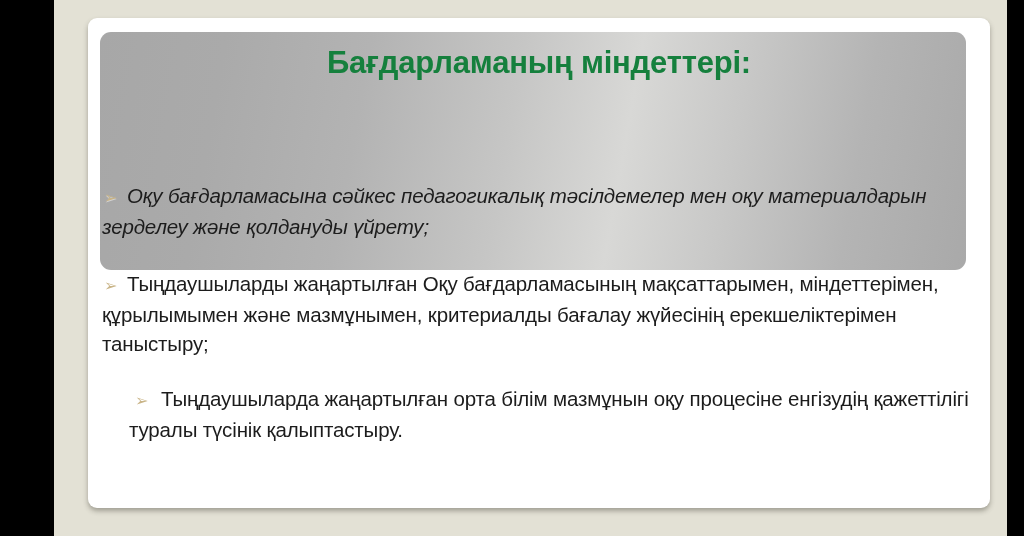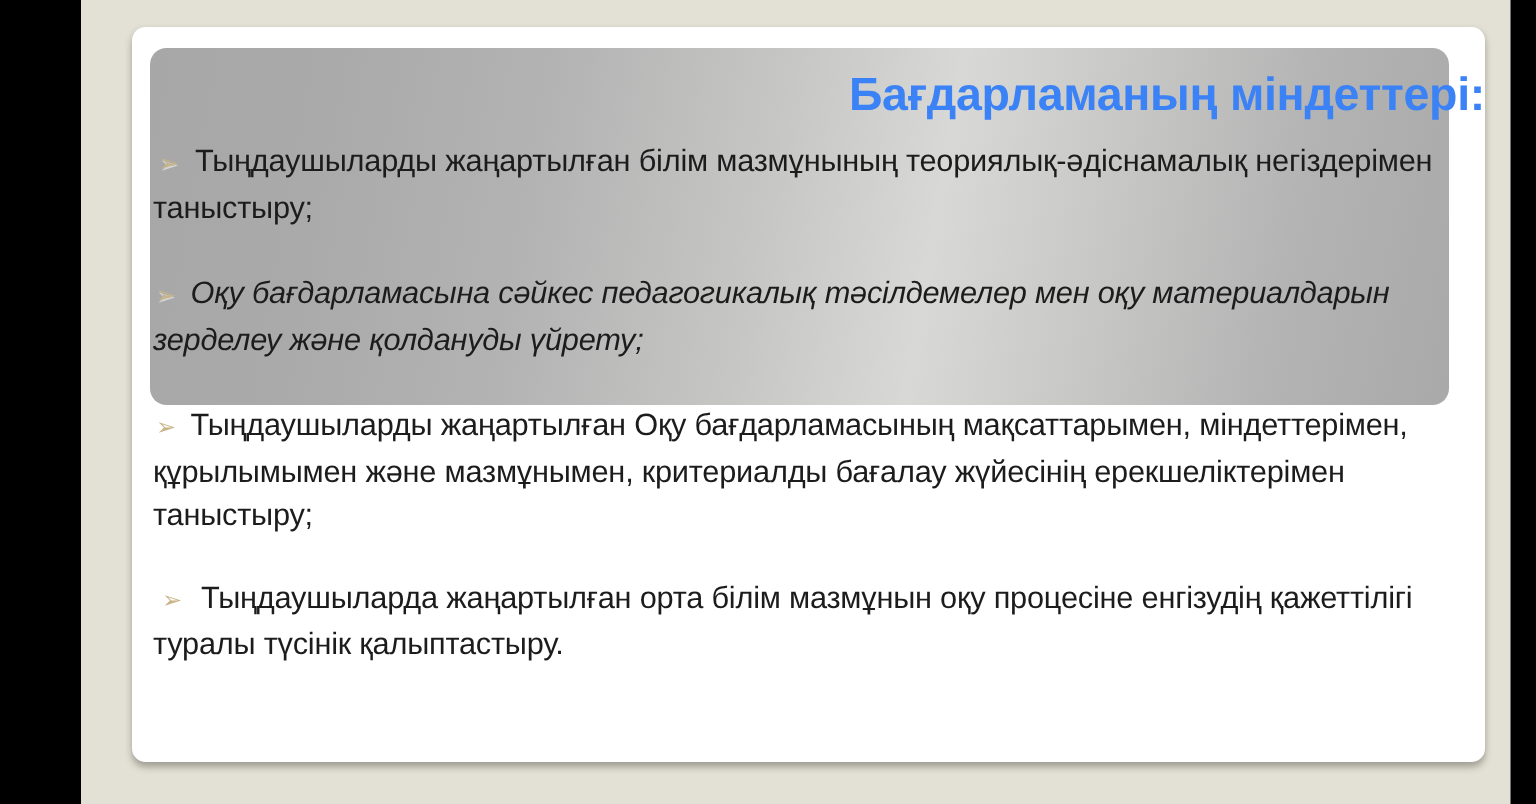--- a/index.html
+++ b/index.html
@@ -69,24 +69,24 @@
     top: 0;
     width: 902px;
     height: 490px;
   }
 
   #slide-title {
     position: absolute;
     left: 0;
     top: 27px;
     width: 902px;
-    text-align: right;
+    text-align: center;
     font-size: 31px;
     font-weight: 700;
-    color: #3b82f6;
+    color: #15803d;
     letter-spacing: -0.2px;
     white-space: nowrap;
   }
 
   .bullet {
     position: absolute;
     left: 14px;
     width: 878px;
     font-size: 20.5px;
     line-height: 29px;
@@ -104,21 +104,21 @@
     text-shadow: 0 1px 0 rgba(255,255,255,0.5);
   }
 
   .bullet-text {
     display: inline;
   }
 
   #bullet-1 { top: 75px; }
   #bullet-2 { top: 163px; font-style: italic; }
   #bullet-3 { top: 251px; }
-  #bullet-4 { top: 366px; }
+  #bullet-4 { top: 366px; margin-left: 27px; }
 
   #bullet-1 .bullet-marker { margin-left: 4px; margin-right: 4px; }
   #bullet-2 .bullet-marker { margin-left: 2px; margin-right: 3px; }
   #bullet-3 .bullet-marker { margin-left: 2px; margin-right: 3px; }
   #bullet-4 .bullet-marker { margin-left: 6px; margin-right: 6px; }
 </style>
 </head>
 <body>
 
 <div id="stage">
@@ -126,23 +126,20 @@
   <div id="slide-backdrop"></div>
 
   <div id="slide-card">
 
     <div id="gradient-panel"></div>
 
     <div id="content">
 
       <div id="slide-title">Бағдарламаның міндеттері:</div>
 
-      <div class="bullet" id="bullet-1">
-        <span class="bullet-marker">➢</span><span class="bullet-text">Тыңдаушыларды жаңартылған білім мазмұнының теориялық-әдіснамалық негіздерімен таныстыру;</span>
-      </div>
 
       <div class="bullet" id="bullet-2">
         <span class="bullet-marker">➢</span><span class="bullet-text">Оқу бағдарламасына сәйкес педагогикалық тәсілдемелер мен оқу материалдарын зерделеу және қолдануды үйрету;</span>
       </div>
 
       <div class="bullet" id="bullet-3">
         <span class="bullet-marker">➢</span><span class="bullet-text">Тыңдаушыларды жаңартылған Оқу бағдарламасының мақсаттарымен, міндеттерімен, құрылымымен және мазмұнымен, критериалды бағалау жүйесінің ерекшеліктерімен таныстыру;</span>
       </div>
 
       <div class="bullet" id="bullet-4">

